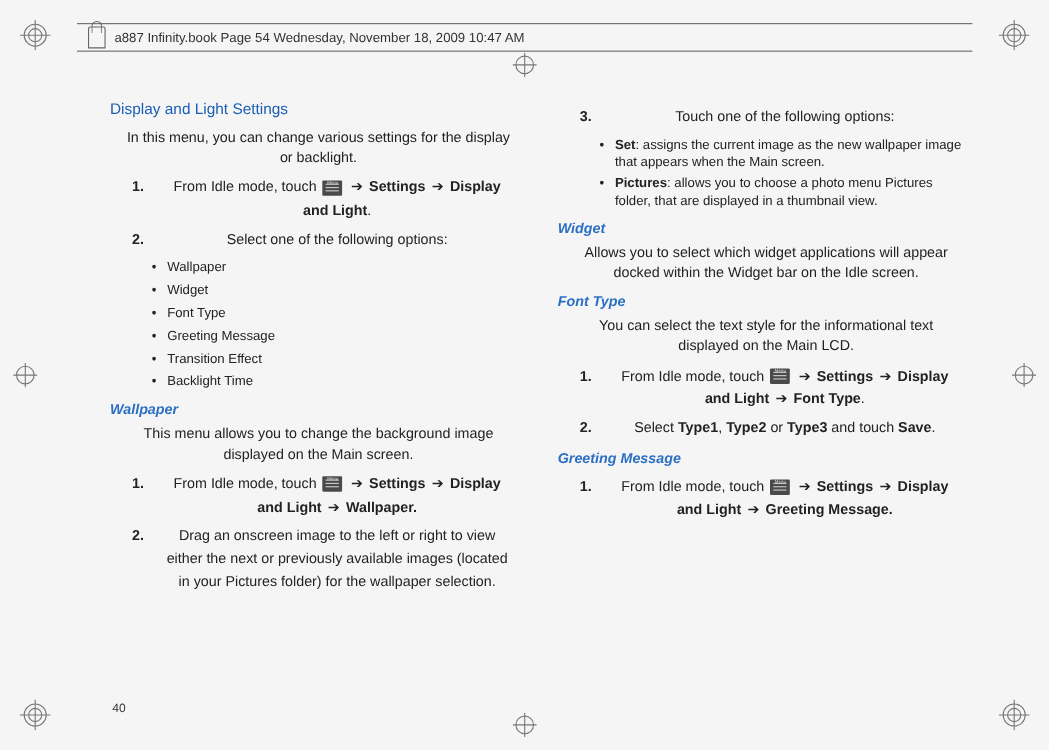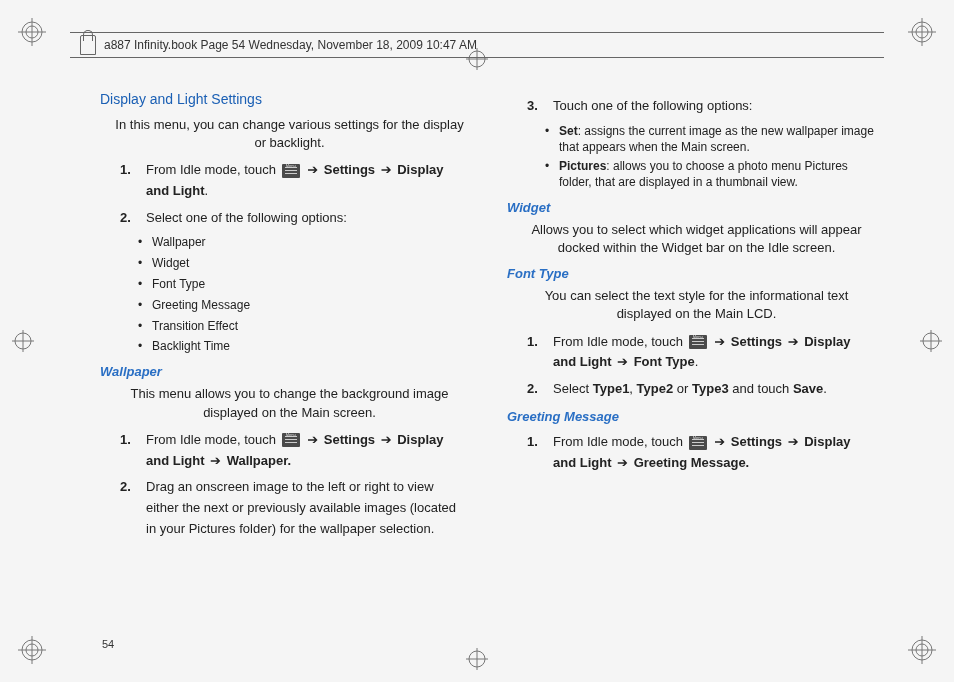--- a/index.html
+++ b/index.html
@@ -25,21 +25,21 @@
     position: absolute;
     width: 22px;
     height: 22px;
   }
   .ch-left { left: 12px; top: 50%; transform: translateY(-50%); }
   .ch-right { right: 12px; top: 50%; transform: translateY(-50%); }
   .ch-top { top: 48px; left: 50%; transform: translateX(-50%); }
   .ch-bottom { bottom: 12px; left: 50%; transform: translateX(-50%); }
   .header-line {
     position: absolute;
-    top: 32px;
+    top: 21px;
     left: 70px;
     right: 70px;
     border-top: 1px solid #666;
     border-bottom: 1px solid #666;
     height: 24px;
     display: flex;
     align-items: center;
     padding: 0 10px;
   }
   .header-icon {
@@ -102,20 +102,21 @@
     padding: 0;
     list-style: none;
     counter-reset: step;
   }
   .step-list li {
     counter-increment: step;
     position: relative;
     padding-left: 26px;
     margin: 6px 0;
     line-height: 1.6;
+    text-align: center;
   }
   .step-list li::before {
     content: counter(step) ".";
     position: absolute;
     left: 0;
     font-weight: bold;
   }
   .bullet-list {
     margin: 4px 0 4px 38px;
     padding: 0;
@@ -294,13 +295,13 @@
     </ol>
     <div class="sub-heading">Greeting Message</div>
     <ol class="step-list">
       <li>
         <span>From Idle mode, touch </span><span class="menu-icon"></span><span class="arrow"> ➔ </span><span class="bold">Settings</span><span class="arrow"> ➔ </span><span class="bold">Display and Light</span><span class="arrow"> ➔ </span><span class="bold">Greeting Message.</span>
       </li>
     </ol>
   </div>
 </div>
 
-<div class="page-num">54</div>
+<div class="page-num">40</div>
 
 </body></html>

